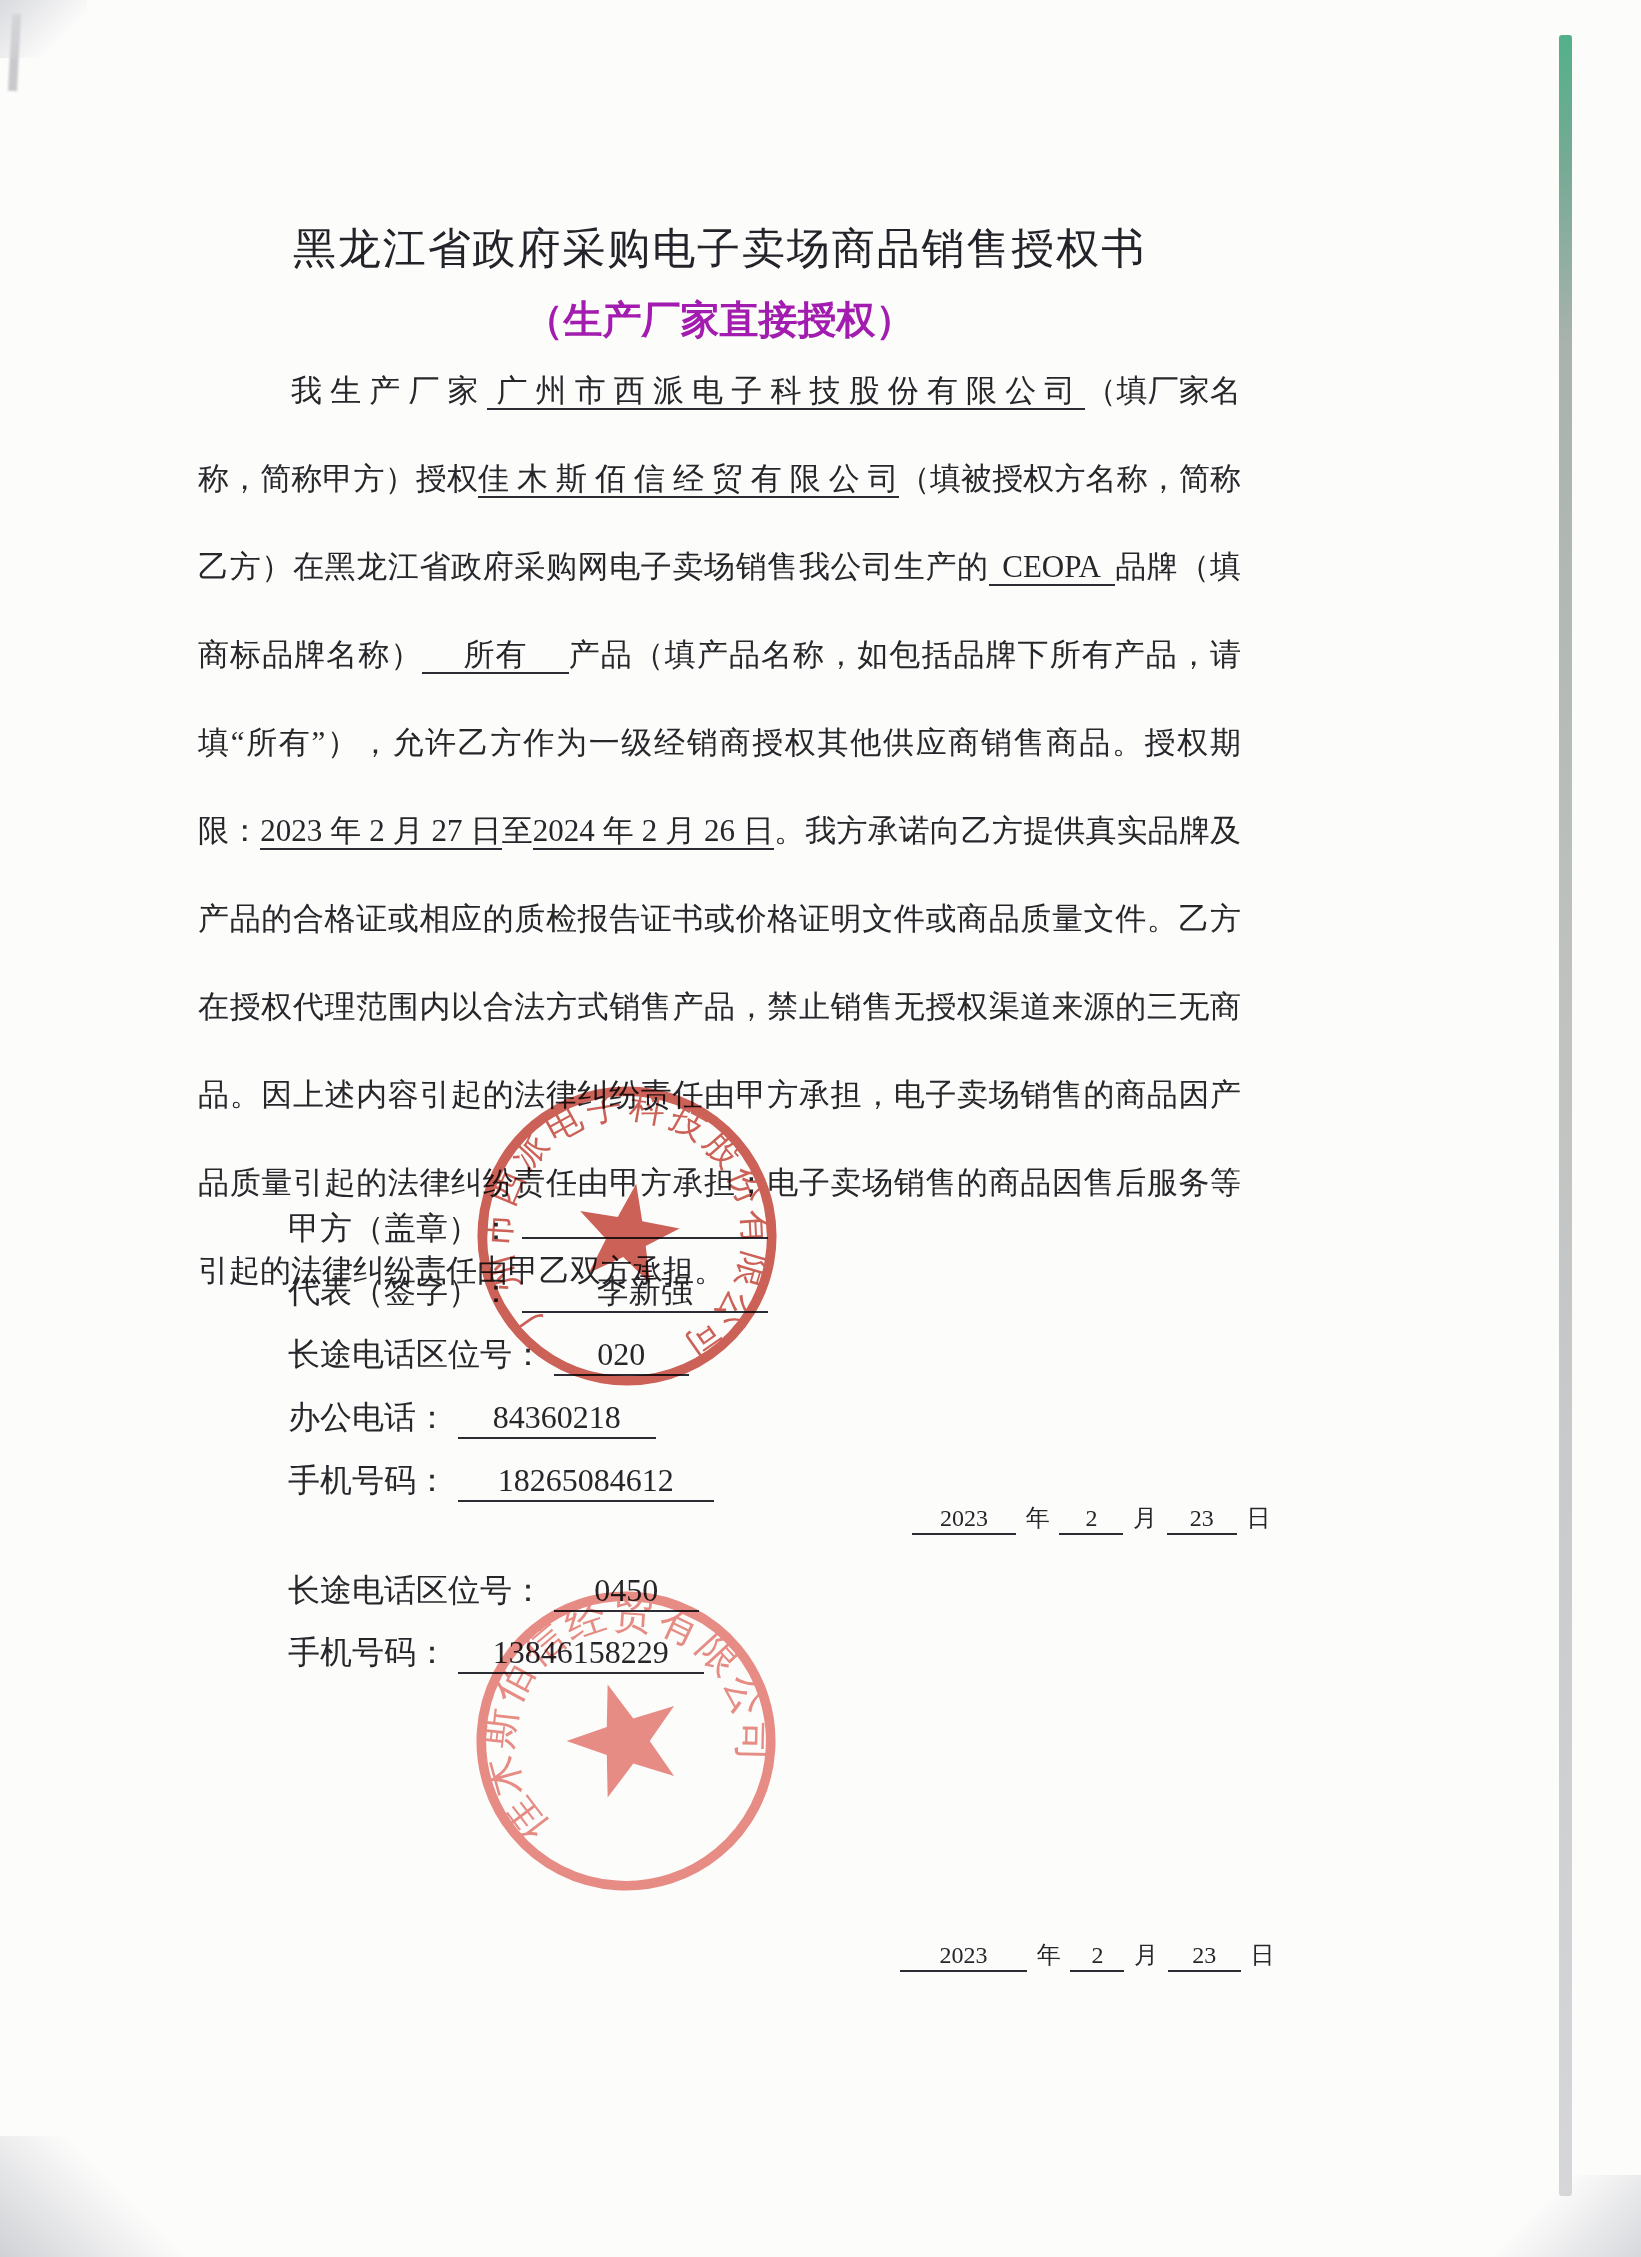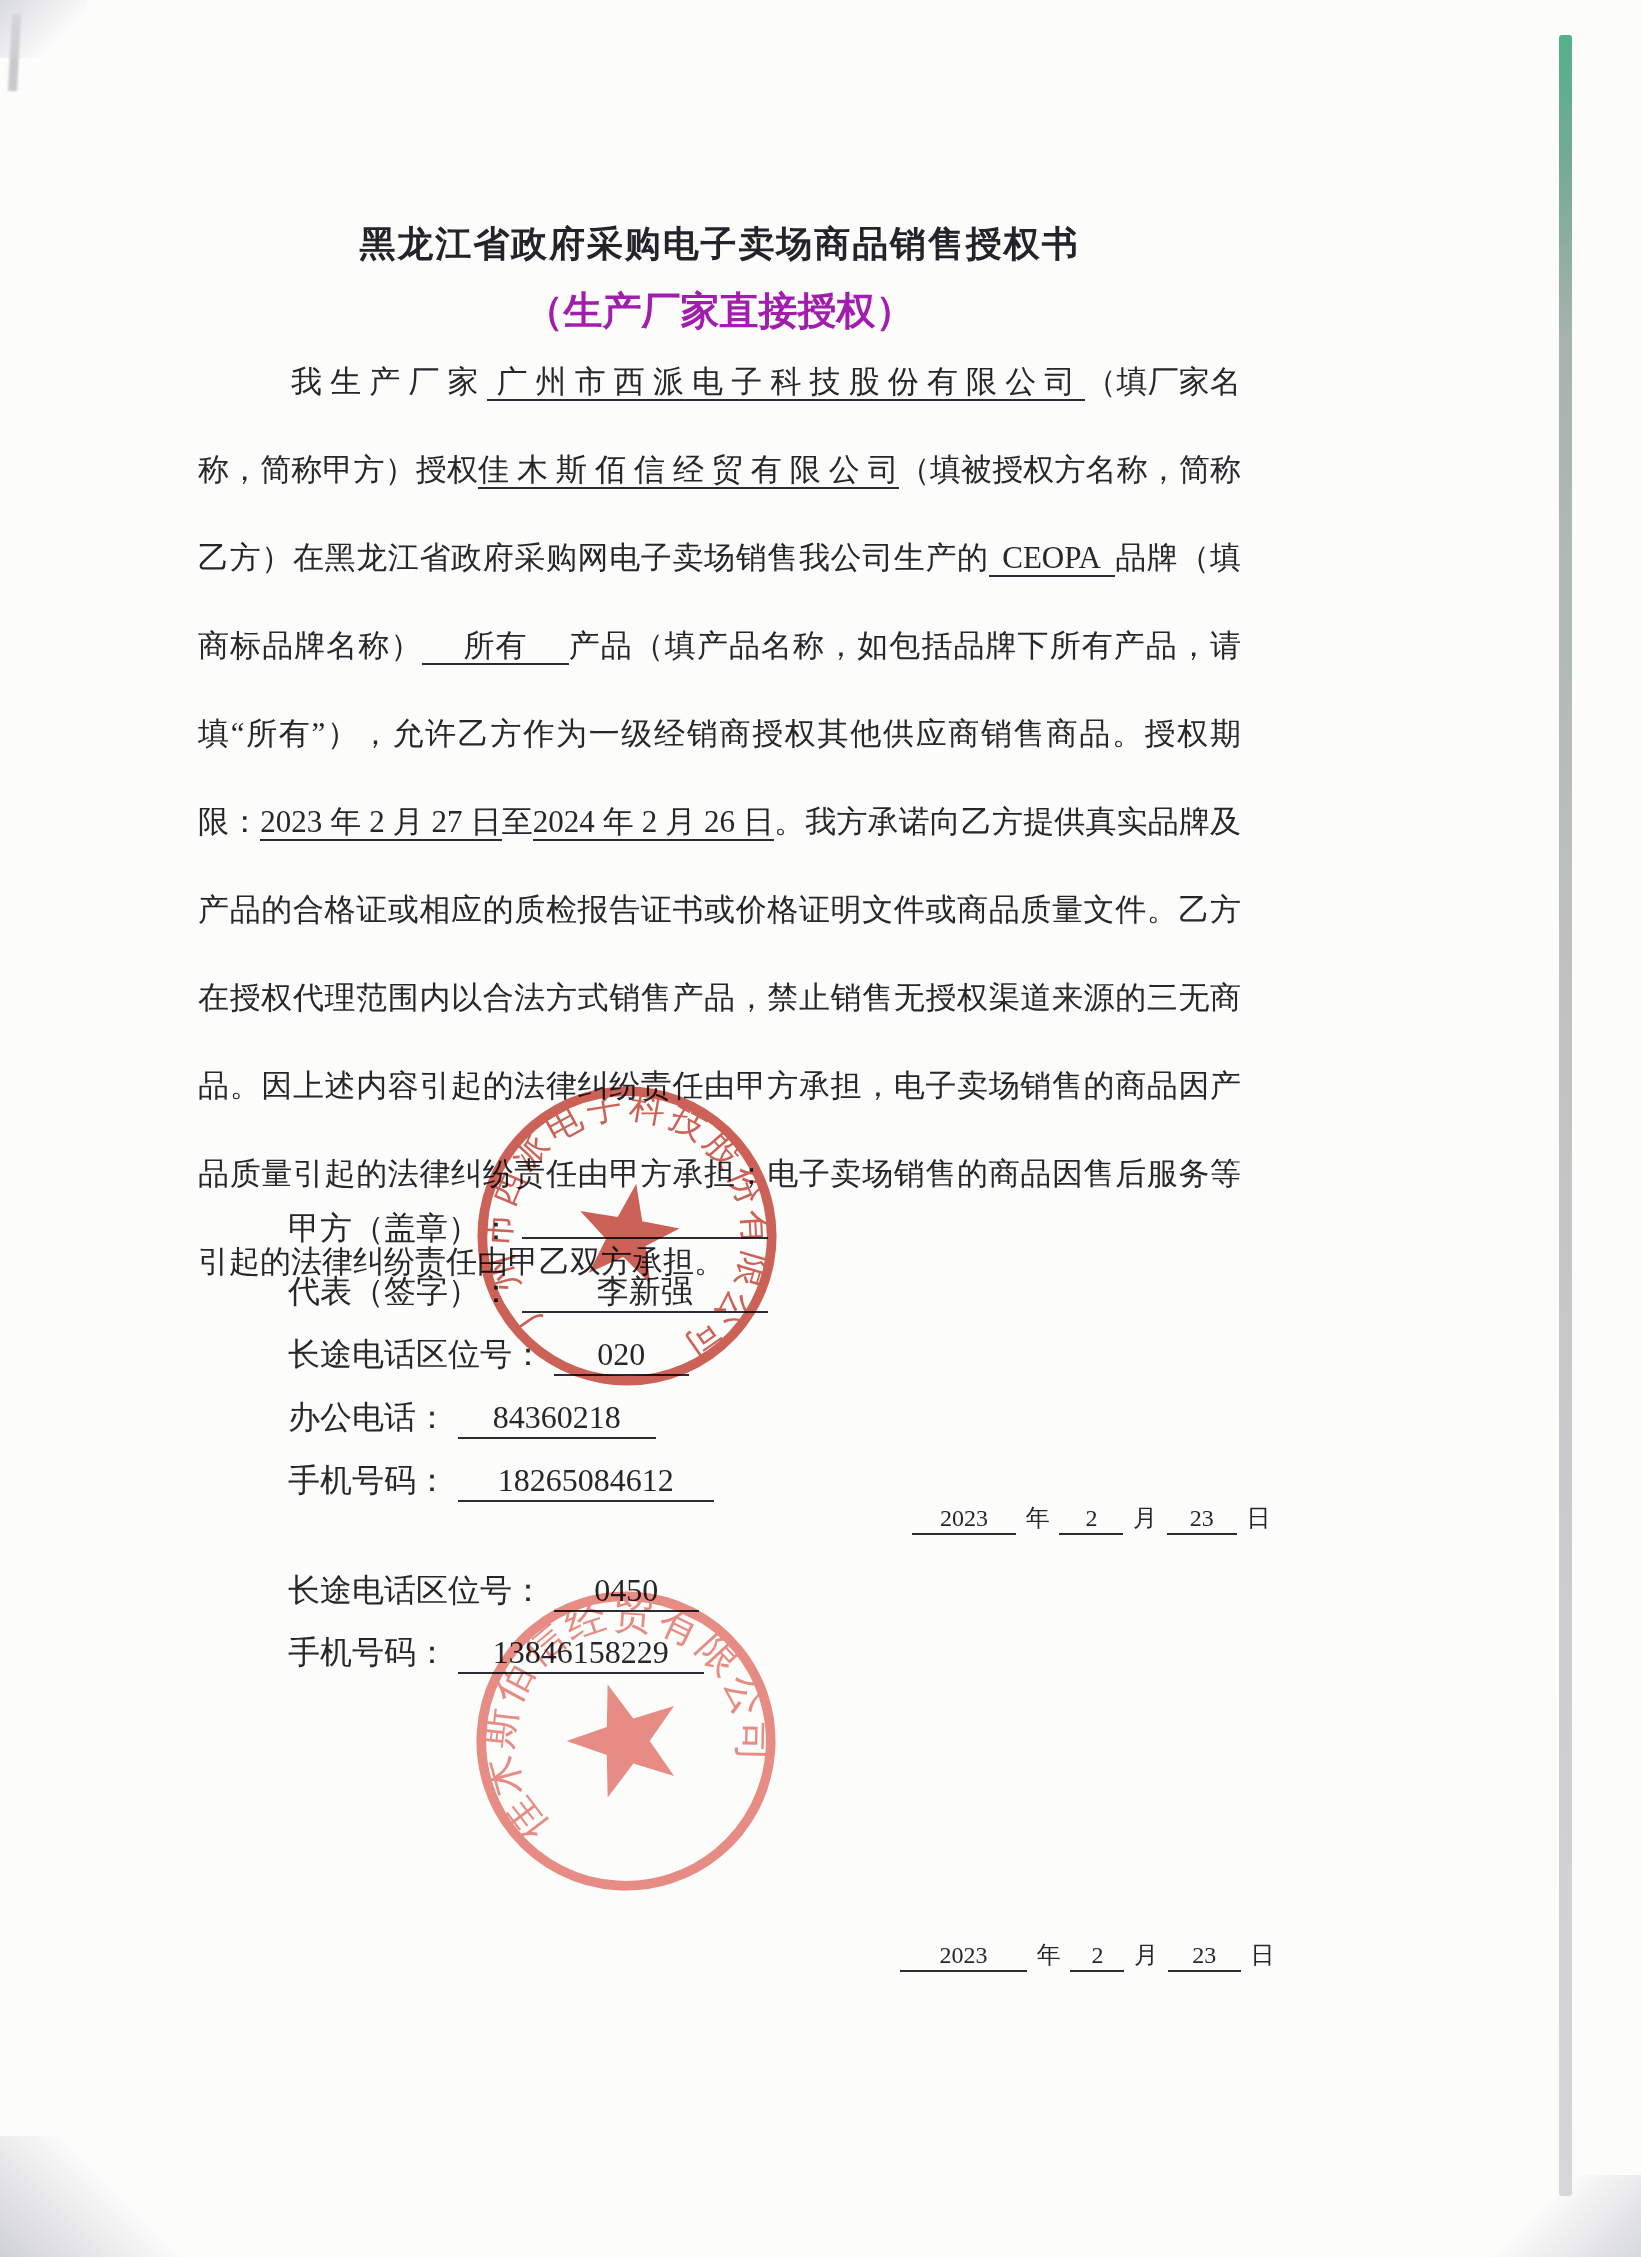--- a/index.html
+++ b/index.html
@@ -9,21 +9,21 @@
   }
   
   .strip{position:absolute;left:1559px;top:35px;width:12.6px;height:2161px;border-radius:2.9px;opacity:.85;
     background:linear-gradient(180deg,#35a377 0px,#5d9c82 126px,#9aa5a1 309px,#b5b8b7 45%,#c2c4c6 72%,#cfd0d3 100%);}
   .mark-tl{position:absolute;left:9.7px;top:13.5px;width:8.7px;height:77px;background:#a0a0a8;opacity:.55;filter:blur(1px);transform:rotate(3deg);}
   .corner-tl{position:absolute;left:0;top:0;width:87px;height:58px;background:linear-gradient(135deg,#d9dade 0%,rgba(217,218,222,0) 70%);}
   .corner-bl{position:absolute;left:0;bottom:0;width:193px;height:121px;background:linear-gradient(45deg,#d0d1d5 0%,rgba(208,209,213,0) 60%);}
   .corner-br{position:absolute;right:0;bottom:0;width:174px;height:82px;background:linear-gradient(-45deg,#d7d8dc 0%,rgba(215,216,220,0) 60%);}
   
   .content{position:absolute;left:198px;top:0;width:1043px;}
-  .title{margin-top:220px;text-align:center;font-size:36px;font-weight:700;letter-spacing:1.9px;color:#232329;}
+  .title{margin-top:220px;text-align:center;font-size:43px;font-weight:400;letter-spacing:1.9px;color:#232329;}
   .subtitle{margin-top:15.4px;text-align:center;font-size:39px;font-weight:700;color:#a21caf;}
   .salutation{margin-top:70px;font-size:31px;line-height:63px;}
   p.bodytext{margin:0;font-size:31px;line-height:88px;text-align:justify;text-indent:93px;}
   .u{border-bottom:2.9px solid #2c2c34;}
   .pad-s{padding:0 9.7px;}
   .pad-m{padding:0 41px;}
   .pad-b{padding:0 13.5px;}
   
   .fields{position:absolute;font-size:32px;}
   .fields .row{height:63px;line-height:63px;white-space:nowrap;}

